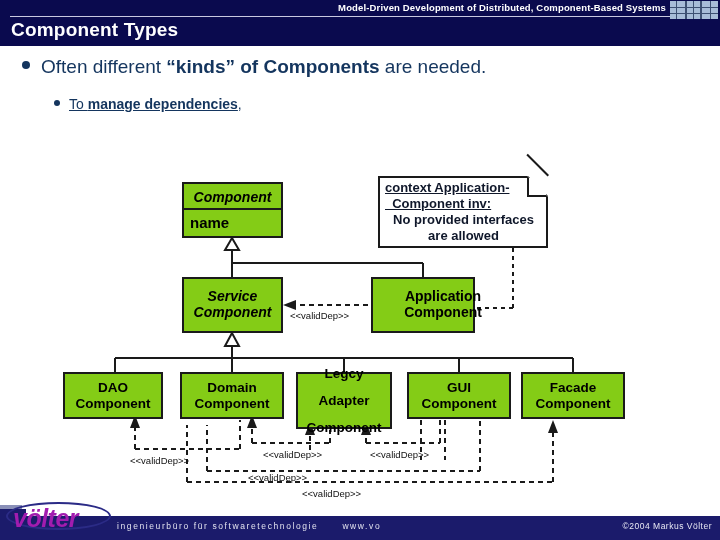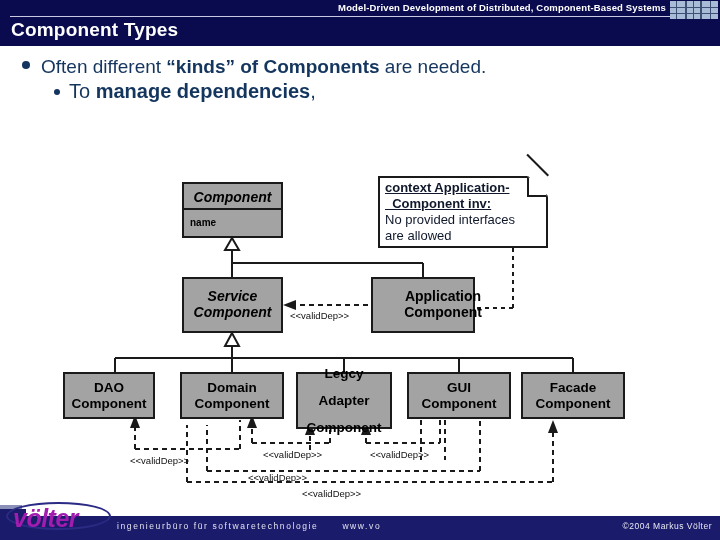--- a/index.html
+++ b/index.html
@@ -73,26 +73,27 @@
     width: 720px;
   }
   .bullet-row {
     display: flex;
     align-items: baseline;
     color: #14355e;
   }
   .b1 {
     margin-left: 22px;
     font-size: 19px;
-    margin-bottom: 2px;
+    margin-bottom: 18px;
   }
   .b2 {
     margin-left: 54px;
-    font-size: 20px;
+    font-size: 14px;
     margin-bottom: 1px;
+    text-decoration: underline;
   }
   .dot1 {
     width: 8px; height: 8px;
     border-radius: 50%;
     background: #14355e;
     margin-right: 11px;
     flex: none;
     position: relative;
     top: -4px;
   }
@@ -112,21 +113,21 @@
     position: absolute;
     left: 0; top: 160px;
     width: 720px;
     height: 345px;
   }
   #diagram svg { display: block; }
 
   .uml-box {
     position: absolute;
     border: 2px solid #1a1a1a;
-    background: #a3a3a3;
+    background: #84cc16;
     box-sizing: border-box;
     text-align: center;
     color: #000000;
     font-weight: bold;
     display: flex;
     flex-direction: column;
     justify-content: center;
     align-items: center;
   }
   .uml-box .nm { line-height: 1.12; }
@@ -146,39 +147,39 @@
   #box-component .c1 {
     height: 26px;
     line-height: 26px;
     font-size: 14px;
     font-style: italic;
     border-bottom: 2px solid #1a1a1a;
   }
   #box-component .c2 {
     height: 26px;
     line-height: 26px;
-    font-size: 10px;
+    font-size: 15px;
     text-align: left;
     padding-left: 6px;
   }
 
   #box-service {
     left: 182px; top: 117px;
     width: 101px; height: 56px;
     font-size: 14px;
   }
   #box-application {
     left: 371px; top: 117px;
     width: 104px; height: 56px;
     font-size: 14px;
     padding-left: 40px;
   }
   #box-dao {
     left: 63px; top: 212px;
-    width: 92px; height: 47px;
+    width: 100px; height: 47px;
     font-size: 13.5px;
   }
   #box-domain {
     left: 180px; top: 212px;
     width: 104px; height: 47px;
     font-size: 13.5px;
   }
   #box-legcy {
     left: 296px; top: 212px;
     width: 96px; height: 57px;
@@ -230,21 +231,21 @@
   }
   #ocl-note .note-text {
     position: absolute;
     left: 7px; top: 4px;
     right: 6px;
     color: #0f172a;
     font-size: 13px;
     line-height: 1.22;
   }
   #ocl-note .ul { text-decoration: underline; font-weight: bold; }
-  #ocl-note .plain { font-weight: normal; }
+  #ocl-note .plain { font-weight: bold; text-align: center; }
 
   .dep-label {
     position: absolute;
     font-size: 9.5px;
     color: #111111;
     white-space: nowrap;
     font-family: "Liberation Sans", sans-serif;
   }
 
   

